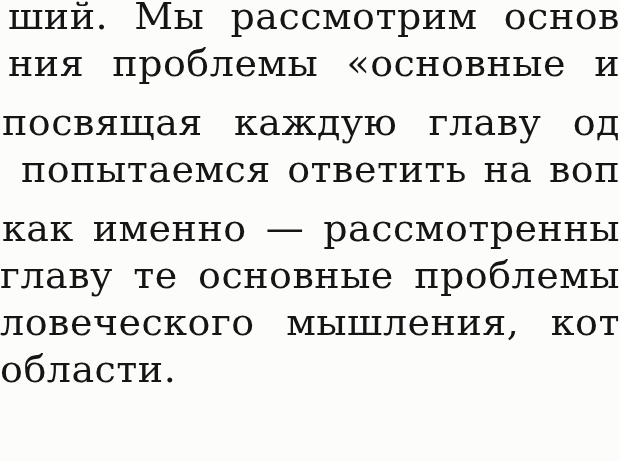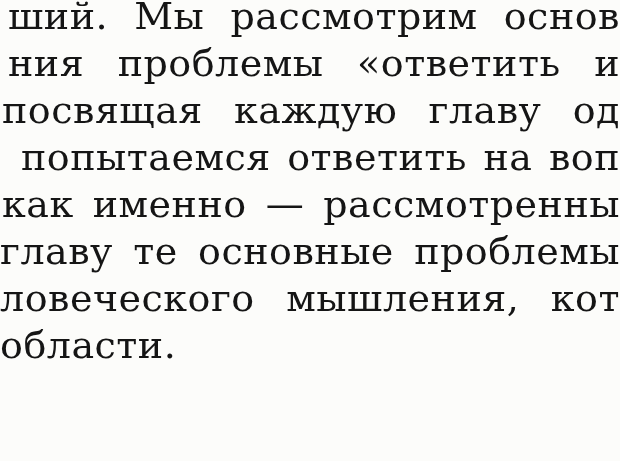--- a/index.html
+++ b/index.html
@@ -33,27 +33,27 @@
   .line.justify {
     white-space: normal;
     text-align: justify;
     text-align-last: justify;
   }
   .line.last {
     text-align: left;
   }
   .indent-8 { padding-left: 8px; }
   .indent-5 { padding-left: 21px; }
-  .indent-2 { padding-left: 2px; }
+  .indent-2 { padding-left: 2px; margin-top: 12px; }
 </style>
 </head>
 <body>
 
 <div class="page">
   <div class="line justify indent-8">ший. Мы рассмотрим основ</div>
-  <div class="line justify indent-8">ния проблемы «ответить и</div>
+  <div class="line justify indent-8">ния проблемы «основные и</div>
   <div class="line justify indent-2">посвящая каждую главу од</div>
   <div class="line justify indent-5">попытаемся ответить на воп</div>
   <div class="line justify indent-2">как именно — рассмотренны</div>
   <div class="line justify">главу те основные проблемы</div>
   <div class="line justify">ловеческого мышления, кот</div>
   <div class="line last">области.</div>
 </div>
 
 </body></html>

